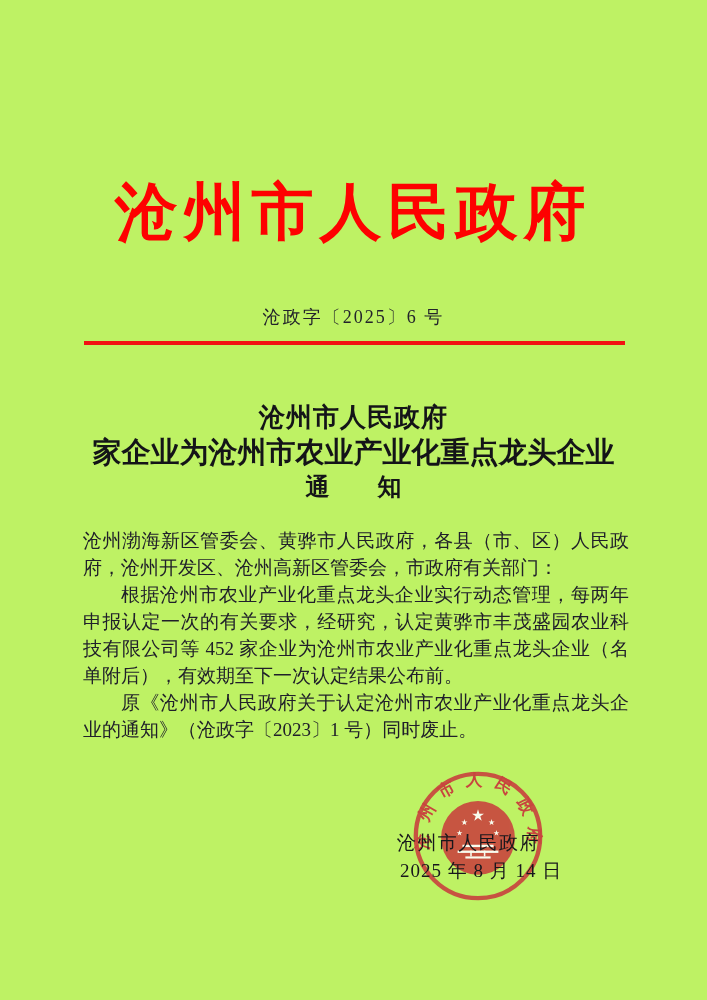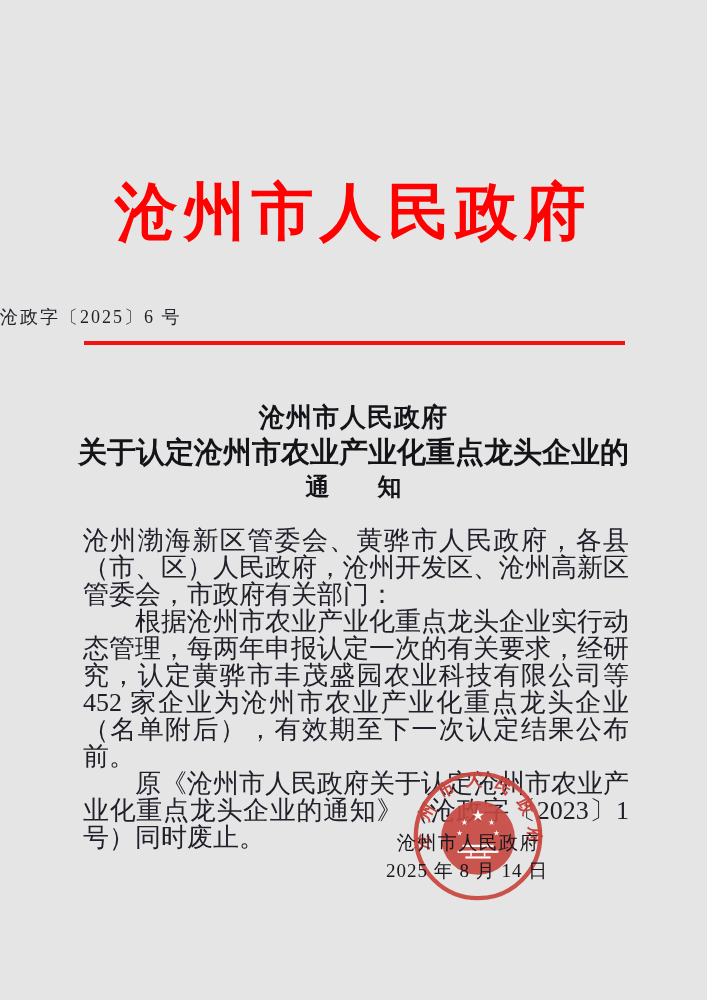--- a/index.html
+++ b/index.html
@@ -1,21 +1,21 @@
 <!DOCTYPE html>
 <html><head>
 <meta charset="utf-8">
 <style>
   html,body { margin:0; padding:0; background:#ffffff; }
   .page {
     position: relative;
     width: 707px;
     height: 1000px;
     margin: 0 auto;
-    background: #e5e5e5;
+    background: #bef264;
     overflow: hidden;
     font-family: "Liberation Serif", "DejaVu Serif", serif;
     color: #1d1d24;
   }
 
   
   .letterhead {
     position: absolute;
     top: 172px;
     left: 0;
@@ -28,20 +28,21 @@
     letter-spacing: 6px;
     white-space: nowrap;
   }
 
   
   .doc-number {
     position: absolute;
     top: 303px;
     left: 0;
     width: 100%;
+    text-align: center;
     font-size: 18px;
     line-height: 28px;
     color: #23232b;
     letter-spacing: 2px;
   }
 
   
   .red-rule {
     position: absolute;
     top: 341px;
@@ -64,21 +65,21 @@
   .title-line1 { font-size: 26px; line-height: 33px; letter-spacing: 1px; }
   .title-line2 { font-size: 29px; line-height: 36px; }
   .title-line3 { font-size: 24px; line-height: 35px; }
 
   
   .body-text {
     position: absolute;
     top: 527px;
     left: 83px;
     width: 546px;
-    font-size: 26px;
+    font-size: 19px;
     line-height: 27px;
     color: #20202a;
     text-align: justify;
   }
   .body-text p { margin: 0; }
   .body-text p.indent { text-indent: 2em; font-family: Liberation Serif, serif; }
 
   
   .seal {
     position: absolute;
@@ -94,21 +95,21 @@
     top: 831px;
     font-size: 19px;
     line-height: 24px;
     letter-spacing: 1.4px;
     color: #17171c;
     z-index: 2;
     white-space: nowrap;
   }
   .sign-date {
     position: absolute;
-    left: 386px;
+    left: 400px;
     top: 859px;
     font-size: 19px;
     line-height: 24px;
     letter-spacing: 1px;
     color: #17171c;
     z-index: 2;
     white-space: nowrap;
   }
 </style>
 </head>
@@ -117,21 +118,21 @@
 <div class="page">
 
   <div class="letterhead">沧州市人民政府</div>
 
   <div class="doc-number">沧政字〔2025〕6 号</div>
 
   <div class="red-rule"></div>
 
   <div class="title-block">
     <div class="title-line1">沧州市人民政府</div>
-    <div class="title-line2">关于认定沧州市农业产业化重点龙头企业的</div>
+    <div class="title-line2">家企业为沧州市农业产业化重点龙头企业</div>
     <div class="title-line3">通　　知</div>
   </div>
 
   <div class="body-text">
     <p>沧州渤海新区管委会、黄骅市人民政府，各县（市、区）人民政府，沧州开发区、沧州高新区管委会，市政府有关部门：</p>
     <p class="indent">根据沧州市农业产业化重点龙头企业实行动态管理，每两年申报认定一次的有关要求，经研究，认定黄骅市丰茂盛园农业科技有限公司等 452 家企业为沧州市农业产业化重点龙头企业（名单附后），有效期至下一次认定结果公布前。</p>
     <p class="indent">原《沧州市人民政府关于认定沧州市农业产业化重点龙头企业的通知》（沧政字〔2023〕1 号）同时废止。</p>
   </div>
 
   <svg class="seal" viewBox="0 0 140 140" xmlns="http://www.w3.org/2000/svg">

